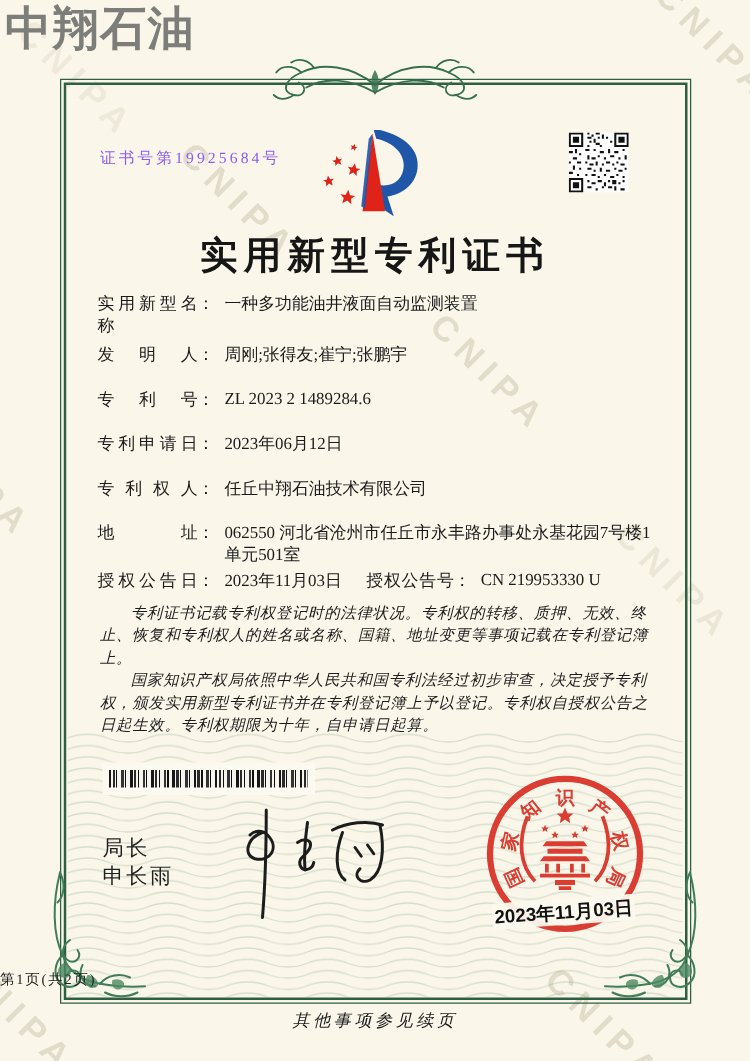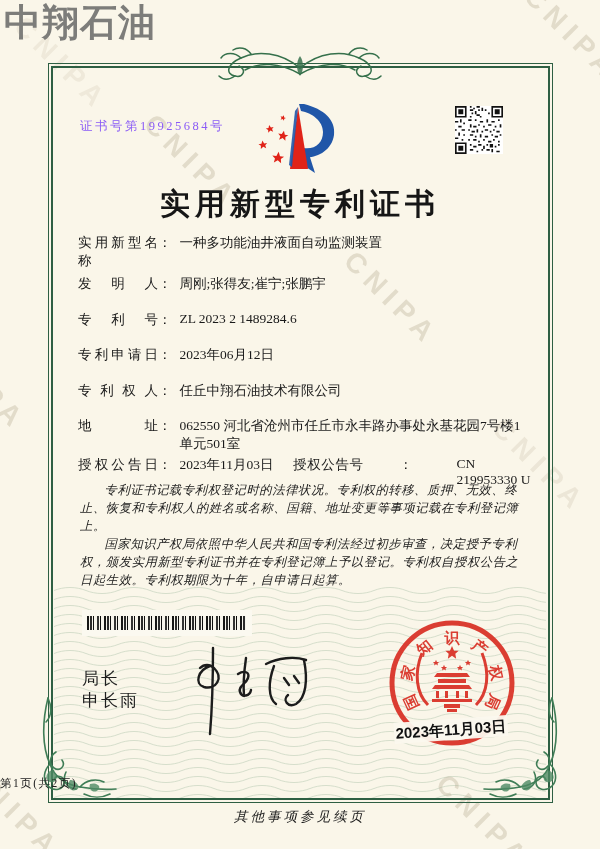--- a/index.html
+++ b/index.html
@@ -29,21 +29,21 @@
   .qr{left:455px;top:106px;z-index:5;}
   .title{left:0;right:0;top:184px;text-align:center;font-size:30px;font-weight:700;
          letter-spacing:5px;color:#161616;z-index:5;}
 
   .row{left:78px;width:460px;display:flex;align-items:flex-start;z-index:5;
        font-size:13.5px;color:#1a1a1a;}
   .row .lbl{display:inline-block;width:80px;text-align:justify;text-align-last:justify;flex:none;}
   .row .colon{flex:none;margin:0 2px 0 0;}
   .row .val{margin-left:6px;}
   .row .val.wide{width:354px;line-height:18px;}
-  .pair2{position:absolute;left:215px;top:0;display:flex;gap:36px;}
+  .pair2{position:absolute;left:215px;top:0;display:flex;}
   .pair2 .lbl{width:70px;}
 
   .legal{left:80px;top:481px;width:440px;font-size:12.3px;line-height:18px;
          font-style:italic;color:#1c1c1c;z-index:5;}
   .legal p{margin:0;text-indent:2em;letter-spacing:0.6px;}
 
   .barcode-strip{left:82px;top:610px;width:170px;height:26px;background:#fbf9f0;z-index:5;}
   .bars{position:absolute;left:5px;top:6px;width:159px;height:14px;
         background:repeating-linear-gradient(90deg,
           #161616 0 2px,#f6f4ec 2px 3px,#2a2a2a 3px 5px,#f6f4ec 5px 6px,

